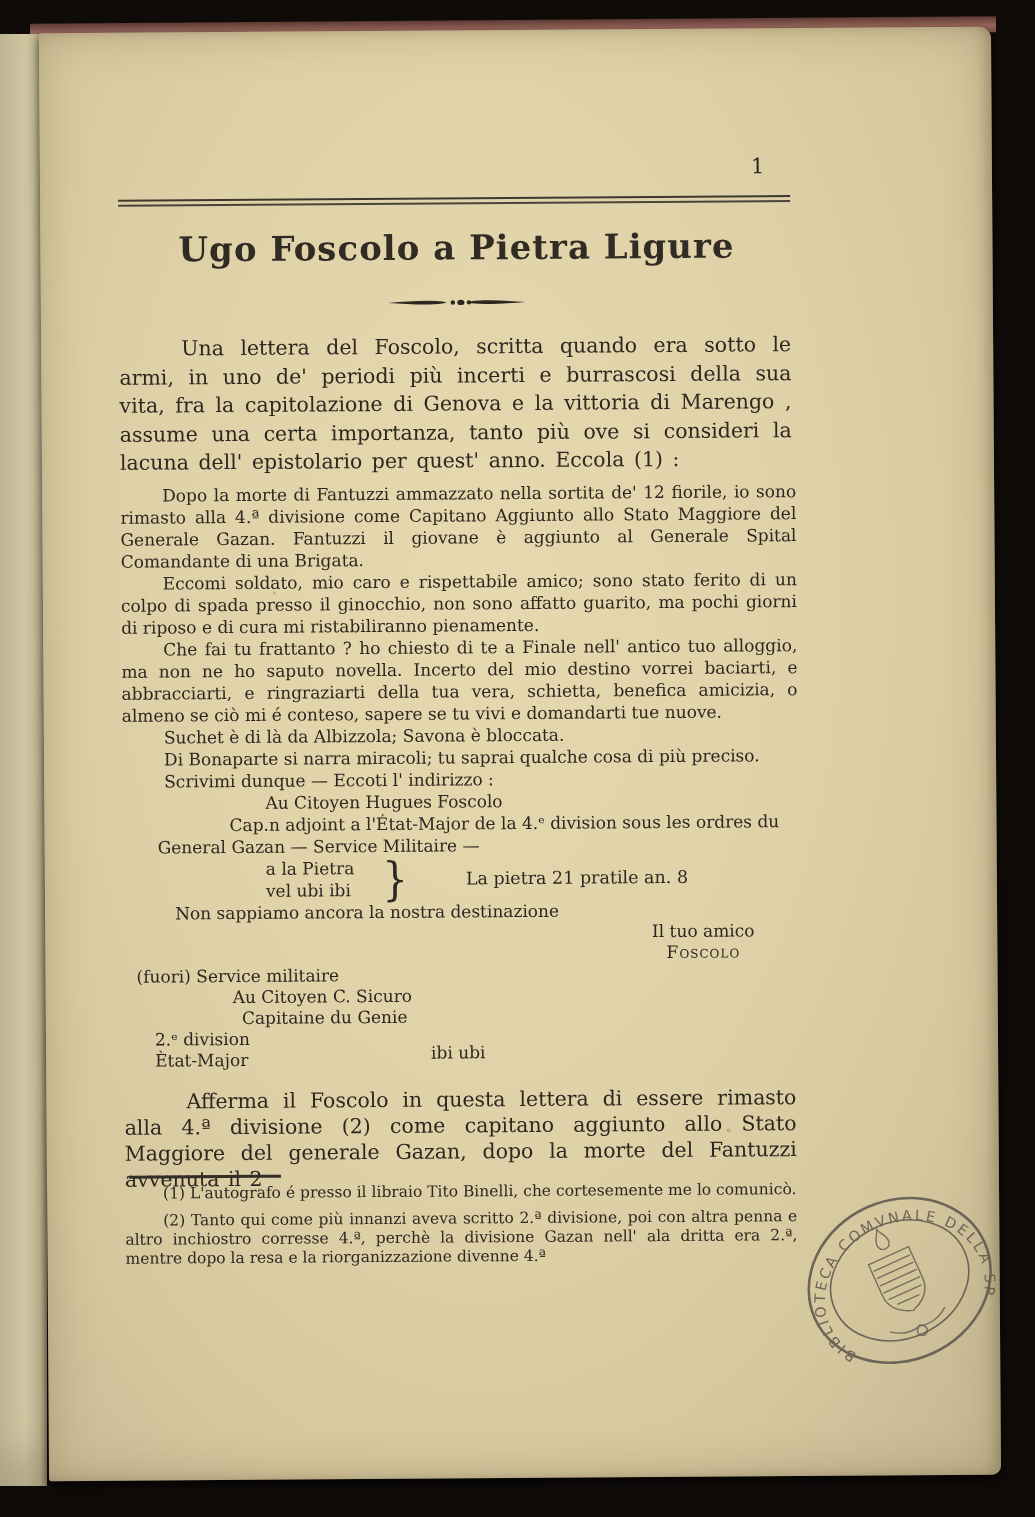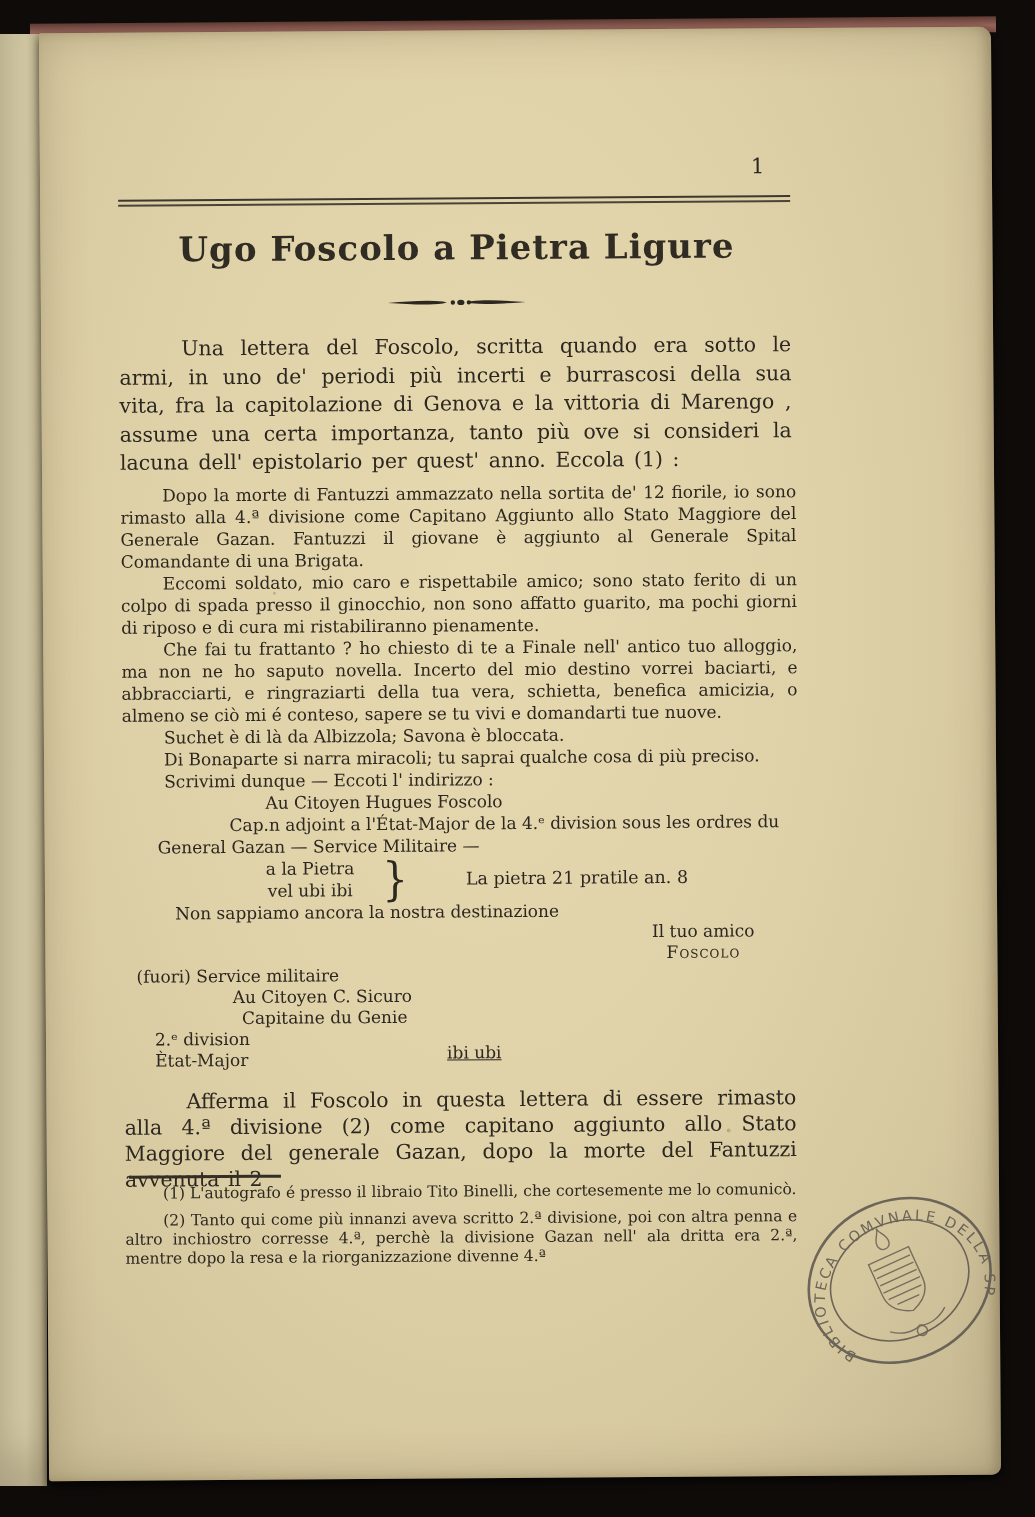--- a/index.html
+++ b/index.html
@@ -42,37 +42,37 @@
   .intro { position:absolute; top:302px; left:0; width:672px; font-size:20.5px;
            line-height:28.5px; text-align:justify; text-indent:62px; word-spacing:3px; }
 
   .letter { position:absolute; top:452px; left:0; width:676px; font-size:17px; line-height:22px; }
   .letter p.lp { text-align:justify; text-indent:42px; }
   .addr1 { margin-left:143px; }
   .addr2 { margin-left:107px; }
   .addr3 { margin-left:35px; }
 
   .brace-row { display:flex; align-items:center; margin-left:143px; height:44px; }
-  .place-col  { line-height:22px;text-align:center; }
+  .place-col  { line-height:22px; }
   .brace { font-size:40px; font-weight:normal; margin-left:28px; transform:scaleY(1.15);
            color:#2c2720; }
   .dateline { margin-left:58px; font-size:17.5px; }
 
   .dest-note { margin-left:52px; }
 
   .closing-block { margin-left:500px; width:160px; text-align:center; line-height:21px; }
   .signature { font-variant:small-caps; letter-spacing:1px; }
 
   .outside { line-height:21px; }
   .out1 { margin-left:13px; }
   .out2 { margin-left:109px; }
   .out3 { margin-left:118px; }
   .out4 { margin-left:31px; }
   .etat-row { margin-left:31px; position:relative; }
-  .ibi-ubi { position:absolute; left:292px; top:-6px;text-decoration:underline; }
+  .ibi-ubi { position:absolute; left:276px; top:-6px; }
 
   .commentary { position:absolute; top:1056px; left:0; width:672px; font-size:20.5px;
                 line-height:26px; text-align:justify; text-indent:62px; word-spacing:2px; }
 
   .foot-rule { position:absolute; top:1143px; left:4px; width:152px; border-top:3px solid #332e26; }
 
   .footnotes { position:absolute; top:1152px; left:0; width:672px; font-size:15.5px;
                line-height:19px; text-align:justify; }
   .footnotes p { text-indent:38px; }
   .footnotes p + p { margin-top:8px; }

